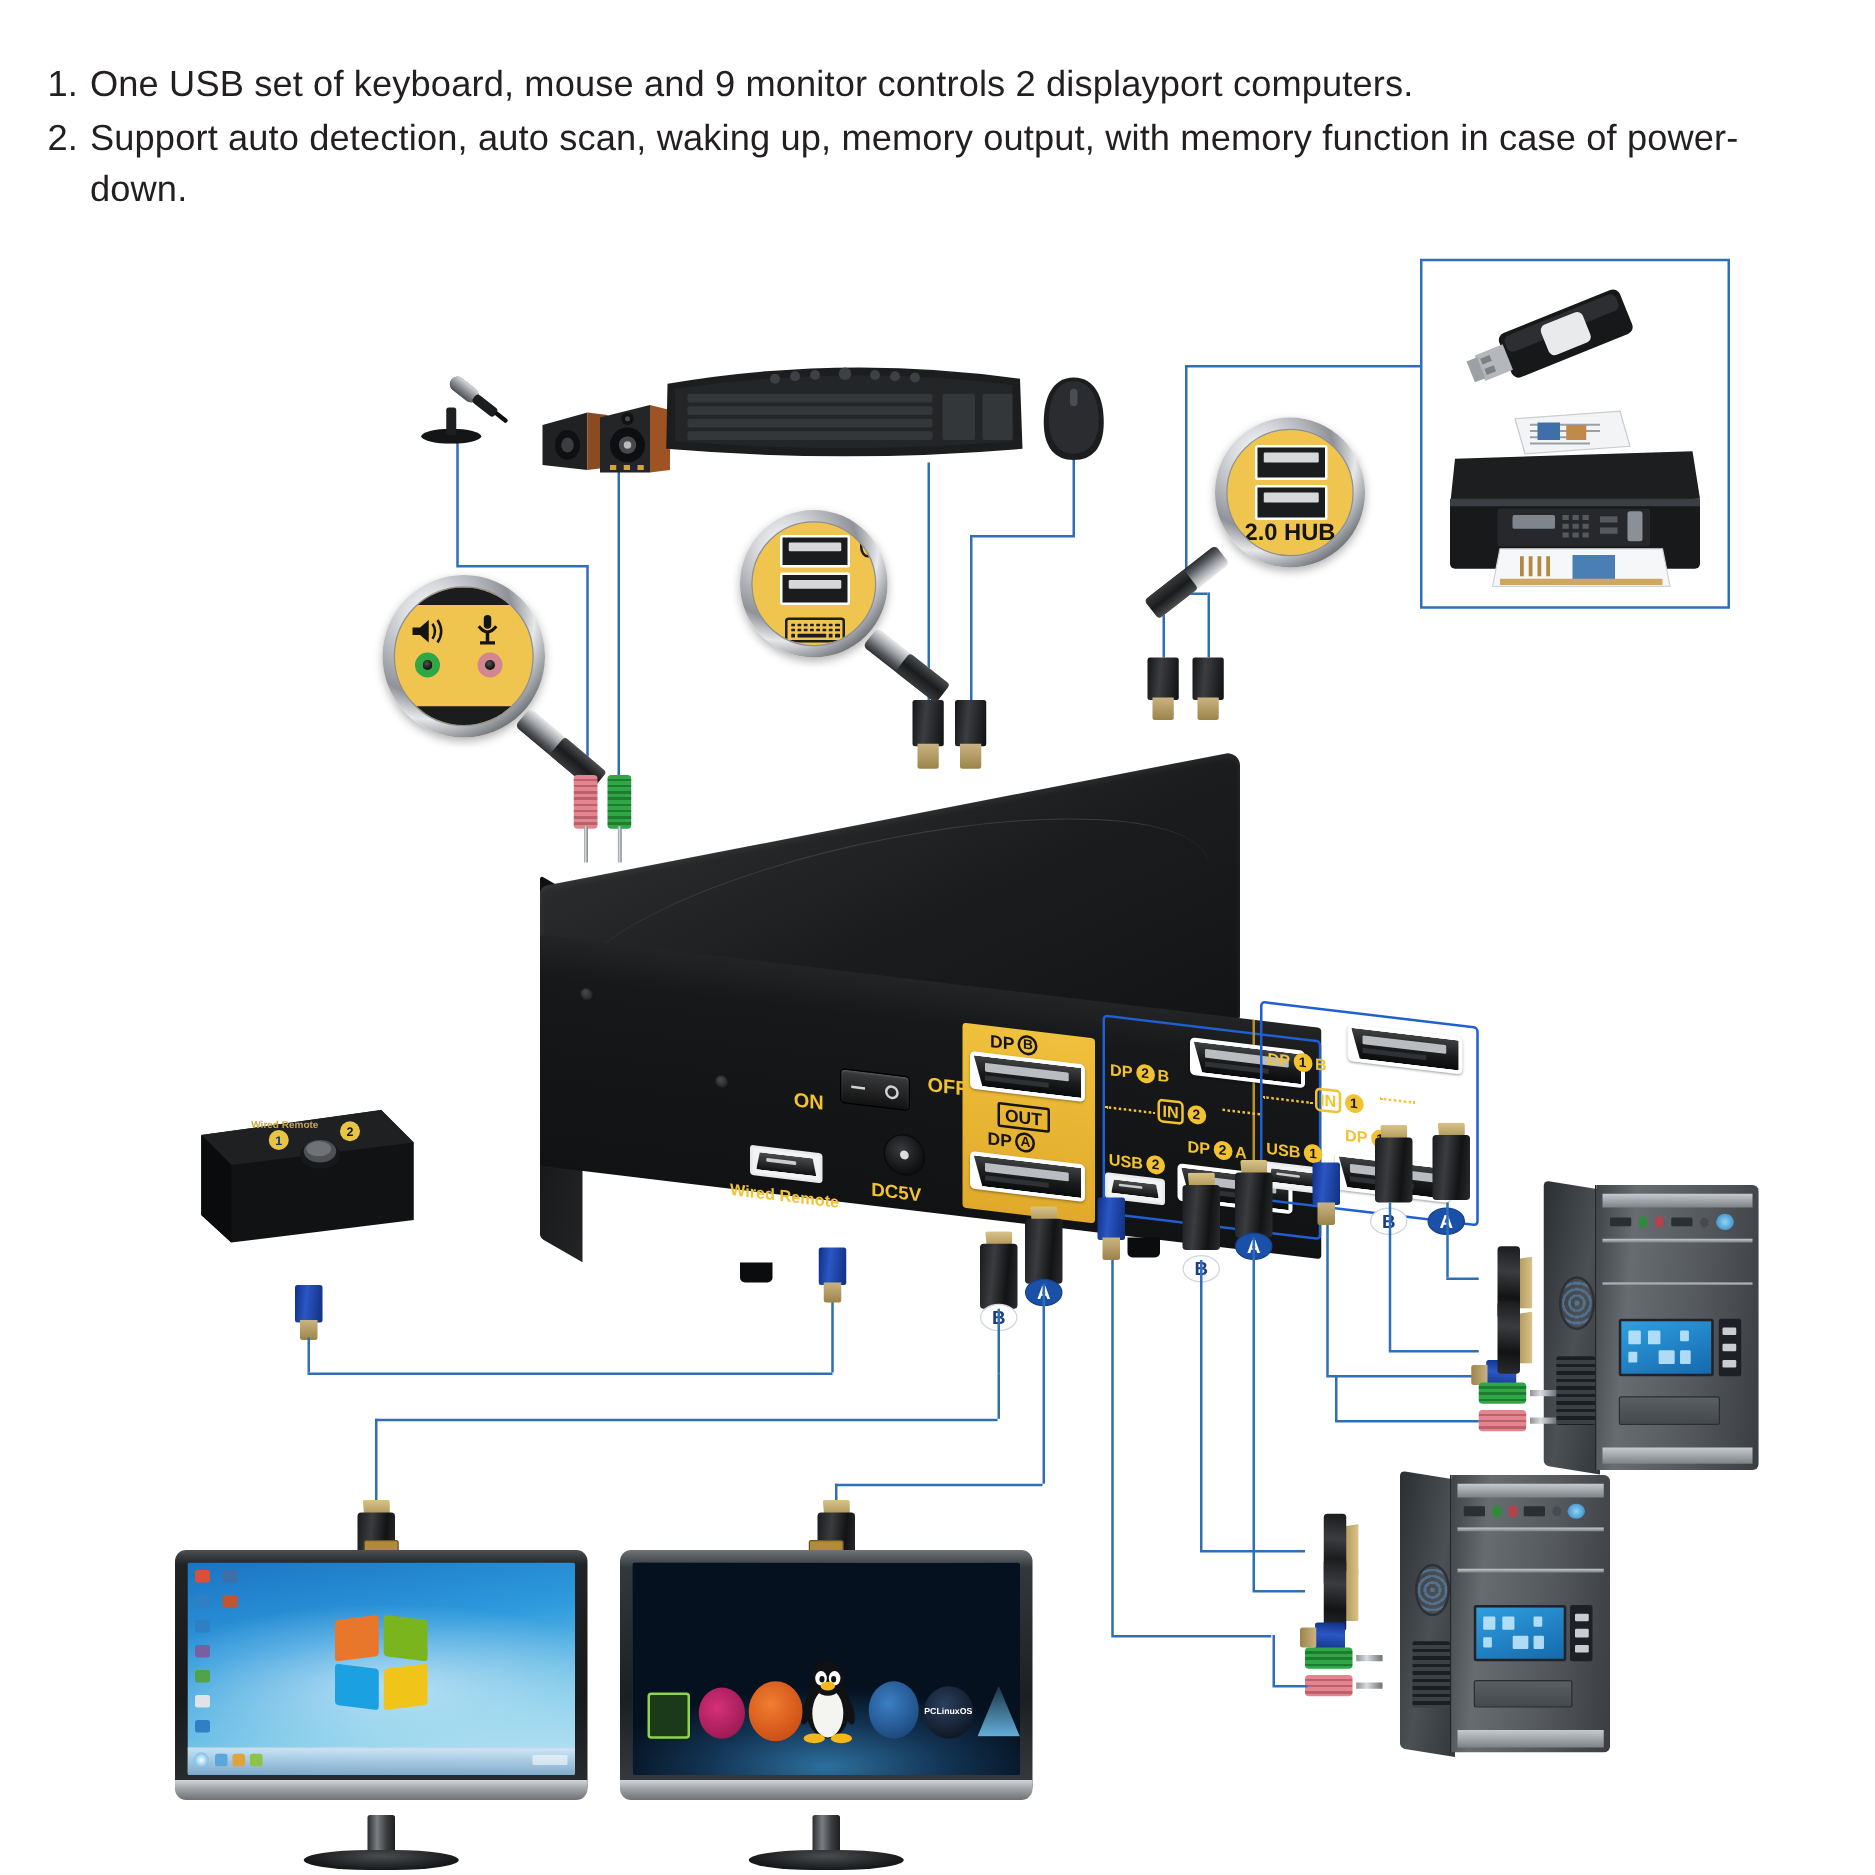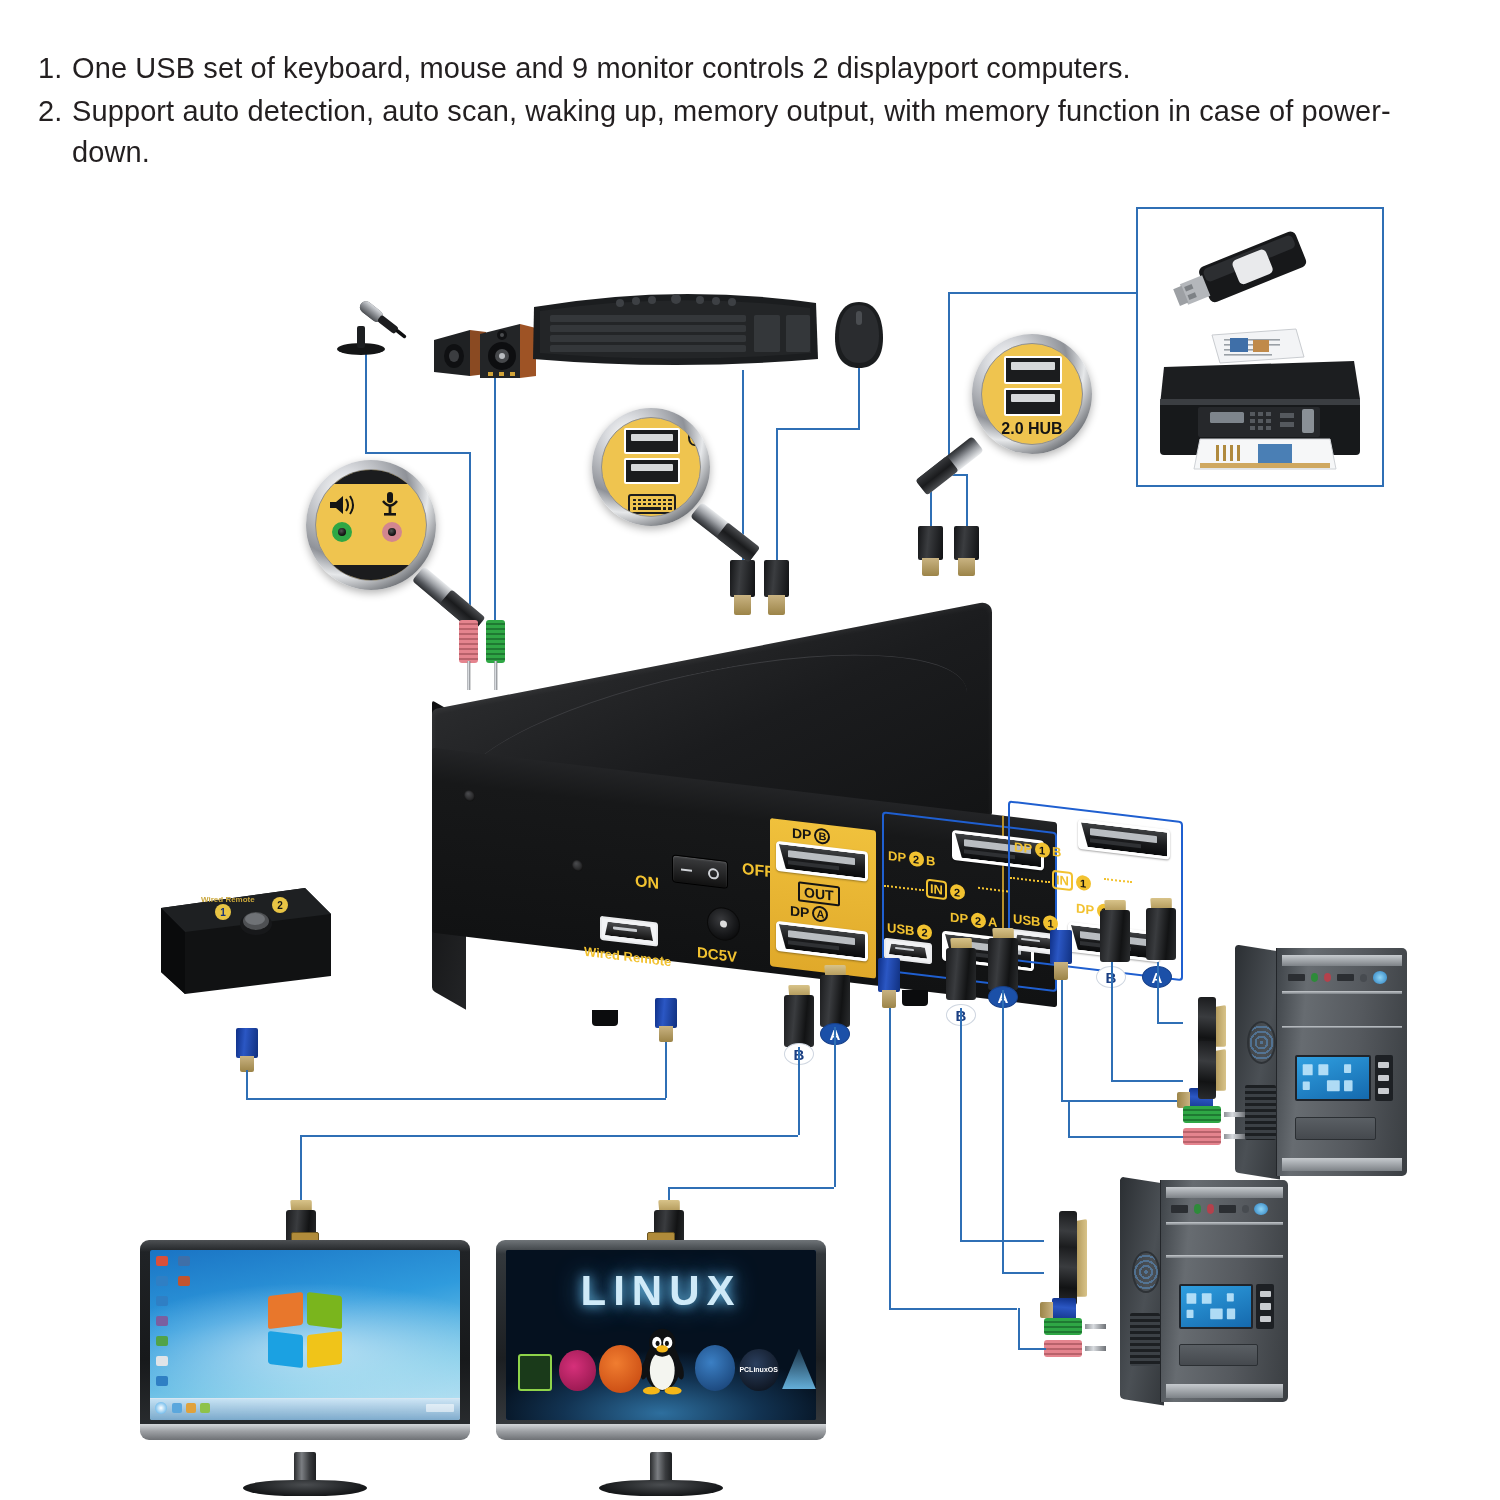--- a/index.html
+++ b/index.html
@@ -527,21 +527,21 @@
           <span></span>
       </div>
     </div>
     <div class="mag-handle" style="left:104px; top:92px; width:74px; transform:rotate(38deg);"></div>
   </div>
 
   <div class="mag" style="left:972px; top:334px; width:120px; height:120px;">
     <div class="mag-inner">
       <div class="usb-port-img" style="left:22px; top:12px; width:58px; height:28px;"></div>
       <div class="usb-port-img" style="left:22px; top:44px; width:58px; height:28px;"></div>
-      <div style="position:absolute; left:0; right:0; bottom:6px; text-align:center; font-size:16px; font-weight:bold; color:#141414; font-family:'Liberation Sans',sans-serif;">2.0 HUB</div>
+      <div style="position:absolute; left:0; right:0; bottom:6px; text-align:center; font-size:19px; font-weight:bold; color:#141414; font-family:'Liberation Sans',sans-serif;">2.0 HUB</div>
     </div>
     <div class="mag-handle" style="left:6px; top:100px; width:72px; transform:rotate(142deg);"></div>
   </div>
 
   <div class="box-blue" style="left:1136px; top:207px; width:248px; height:280px;">
 
     <div class="usb-stick-img" style="left:22px; top:14px; width:160px; height:100px; position:absolute;">
       <svg viewBox="0 0 160 100" width="160" height="100" aria-hidden="true">
         <g transform="rotate(-22 80 50)">
           <rect x="42" y="30" width="104" height="38" rx="6" fill="#17181a"></rect>
@@ -969,21 +969,20 @@
     </div>
     <div class="mon-neck" style="top:212px; width:22px; height:34px;"></div>
     <div class="mon-base" style="top:240px; width:124px; height:16px;"></div>
   </div>
 
   <div class="monitor" style="left:496px; top:1240px; width:330px; height:250px;">
     <div class="mon-cam" style="top:-8px;"></div>
     <div class="mon-bezel" style="height:198px; background:linear-gradient(180deg,#6f7478 0%, #33383c 7%, #1c1f22 60%, #3a3e42 100%);">
       <div class="mon-screen" style="height:170px;">
         <div class="lnx-desk">
-          <div class="lnx-word">LINUX</div>
 
           <div class="tux">
             <svg viewBox="0 0 60 90" width="100%" height="100%" aria-hidden="true">
               <ellipse cx="30" cy="52" rx="23" ry="32" fill="#0f1113"></ellipse>
               <ellipse cx="30" cy="58" rx="16" ry="25" fill="#f4f5f0"></ellipse>
               <ellipse cx="30" cy="22" rx="17" ry="18" fill="#0f1113"></ellipse>
               <ellipse cx="23" cy="22" rx="6" ry="7.5" fill="#ffffff"></ellipse>
               <ellipse cx="37" cy="22" rx="6" ry="7.5" fill="#ffffff"></ellipse>
               <ellipse cx="24" cy="23" rx="2.6" ry="3.4" fill="#111"></ellipse>
               <ellipse cx="36" cy="23" rx="2.6" ry="3.4" fill="#111"></ellipse>

